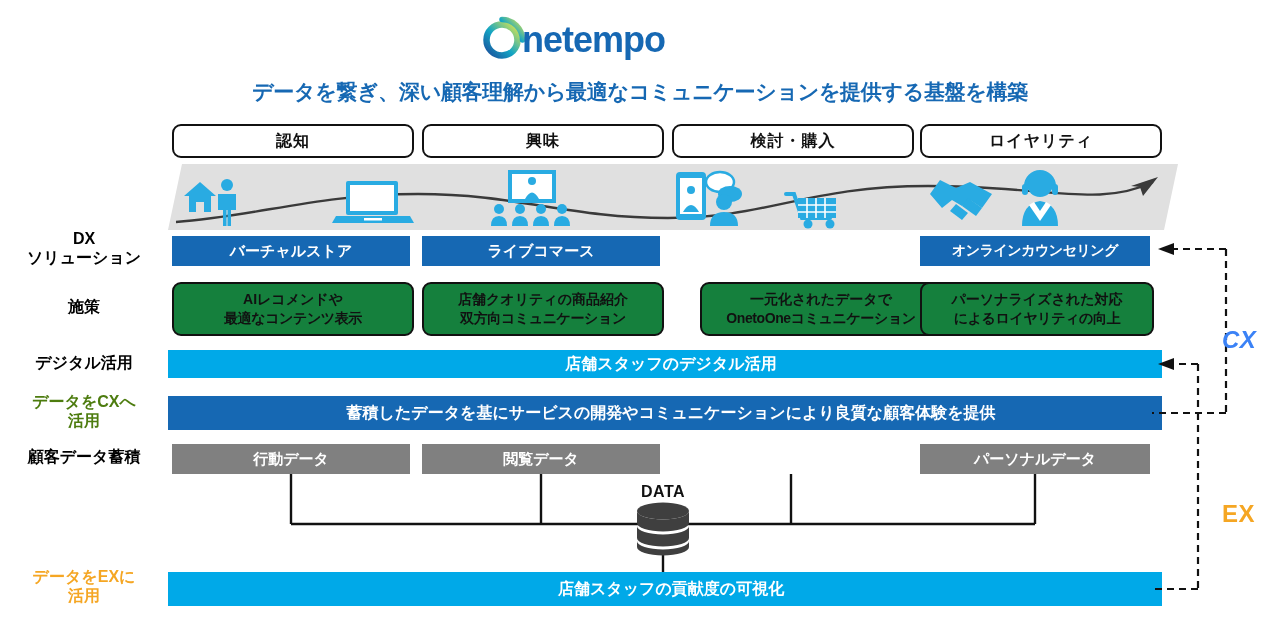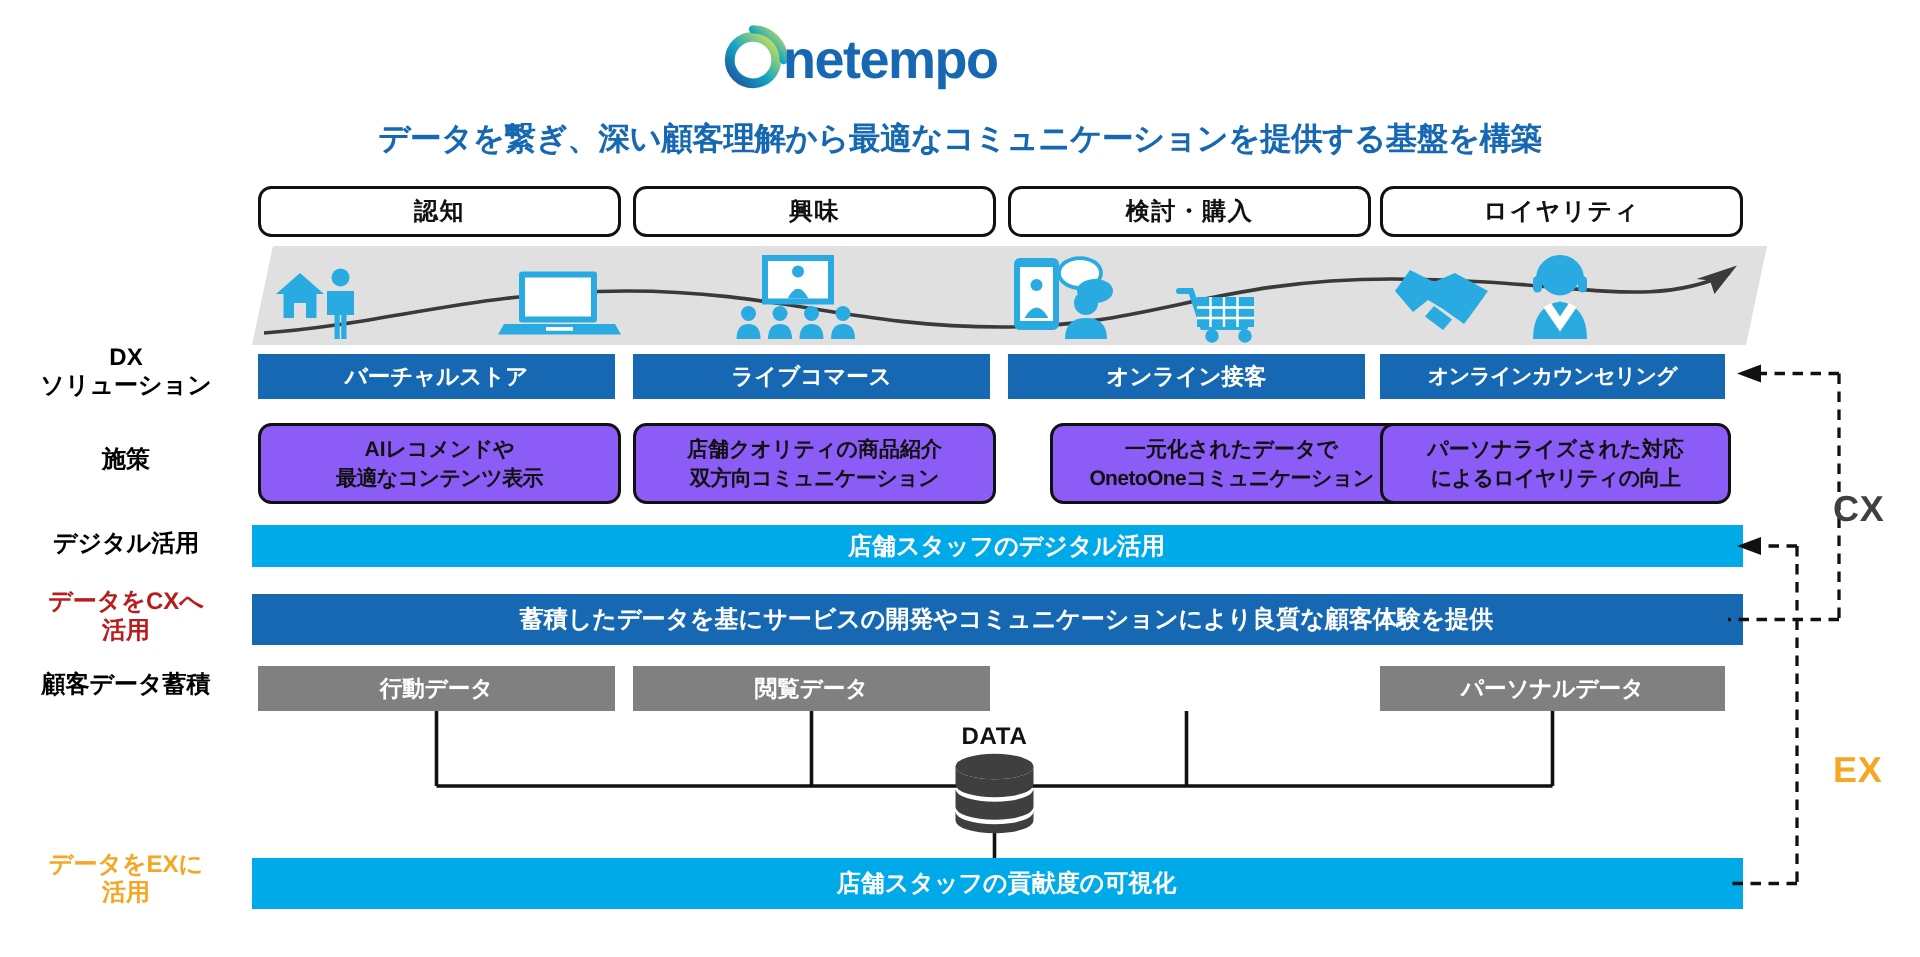--- a/index.html
+++ b/index.html
@@ -30,35 +30,35 @@
   }
 
   
   #journey-band{position:absolute;left:168px;top:164px;width:1010px;height:66px;}
 
   
   .row-label{
     position:absolute;left:0;width:168px;text-align:center;
     font-size:16px;font-weight:bold;color:#000000;line-height:1.18;
   }
-  .row-label.teal{color:#b91c1c;}
+  .row-label.teal{color:#4d7c0f;}
   .row-label.orange{color:#f5a623;}
 
   
   .dx-box{
     position:absolute;top:236px;height:30px;background:#1668b3;
     display:flex;align-items:center;justify-content:center;
     font-size:15px;font-weight:bold;color:#ffffff;white-space:nowrap;
   }
   .dx-box.tight{font-size:14px;letter-spacing:-0.5px;}
 
   
   .measure-box{
     position:absolute;top:282px;height:50px;border:2px solid #111;
-    border-radius:9px;background:#8b5cf6;
+    border-radius:9px;background:#15803d;
     display:flex;flex-direction:column;align-items:center;justify-content:center;
     font-size:14px;font-weight:bold;color:#111;line-height:1.35;white-space:nowrap;
   }
   .measure-box .l2{letter-spacing:-0.4px;}
 
   
   .wide-bar{
     position:absolute;left:168px;width:982px;
     display:flex;align-items:center;justify-content:center;
     font-size:16px;font-weight:bold;color:#ffffff;white-space:nowrap;padding-left:12px;
@@ -81,21 +81,21 @@
   #data-label{
     position:absolute;left:608px;top:483px;width:110px;text-align:center;
     font-size:16px;font-weight:bold;color:#111;letter-spacing:0.5px;
   }
   #data-cylinder{position:absolute;left:630px;top:502px;width:66px;height:54px;}
 
   
   .side-label{
     position:absolute;font-size:24px;font-weight:bold;letter-spacing:0.5px;
   }
-  #label-cx{left:1222px;top:326px;color:#404040;}
+  #label-cx{left:1222px;top:326px;color:#3b82f6;font-style:italic;}
   #label-ex{left:1222px;top:500px;color:#f5a623;}
 </style>
 </head>
 <body>
 
 <div class="stage">
 
   <div id="logo">
     <svg width="240" height="48" viewBox="0 0 240 48" xmlns="http://www.w3.org/2000/svg">
       <defs>
@@ -223,21 +223,20 @@
     <span>活用</span>
   </div>
   <div class="row-label" style="top:448px;">顧客データ蓄積</div>
   <div class="row-label orange" style="top:568px;">
     <span>データをEXに</span><br>
     <span>活用</span>
   </div>
 
   <div class="dx-box" style="left:172px;width:238px;">バーチャルストア</div>
   <div class="dx-box" style="left:422px;width:238px;">ライブコマース</div>
-  <div class="dx-box" style="left:672px;width:238px;">オンライン接客</div>
   <div class="dx-box tight" style="left:920px;width:230px;">オンラインカウンセリング</div>
 
   <div class="measure-box" style="left:172px;width:238px;">
     <span class="l1">AIレコメンドや</span>
     <span class="l2">最適なコンテンツ表示</span>
   </div>
   <div class="measure-box" style="left:422px;width:238px;">
     <span class="l1">店舗クオリティの商品紹介</span>
     <span class="l2">双方向コミュニケーション</span>
   </div>

